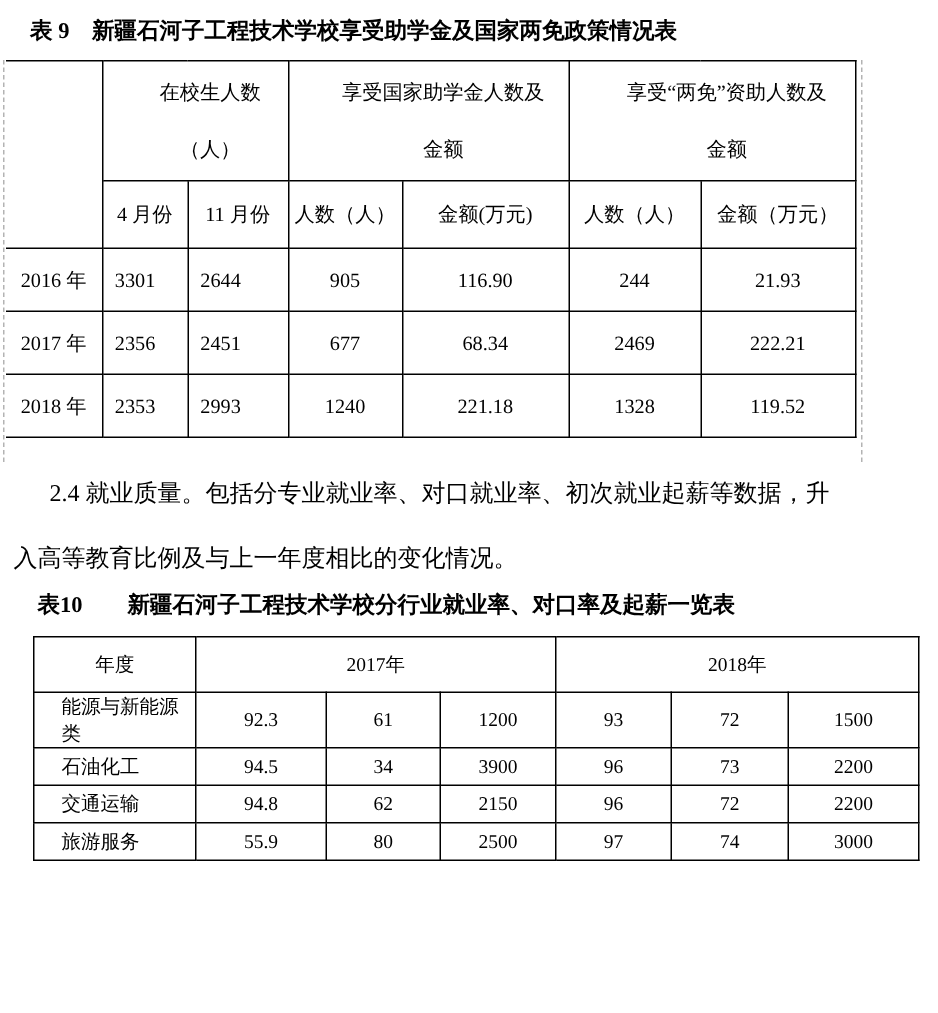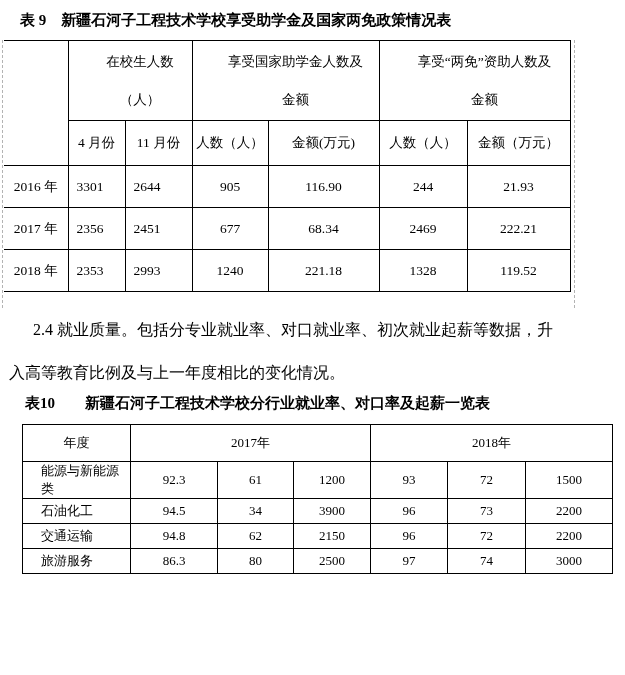--- a/index.html
+++ b/index.html
@@ -170,21 +170,21 @@
         <td class="cat">交通运输</td>
         <td>94.8</td>
         <td>62</td>
         <td>2150</td>
         <td>96</td>
         <td>72</td>
         <td>2200</td>
       </tr>
       <tr class="dr">
         <td class="cat">旅游服务</td>
-        <td>86.3</td>
+        <td>55.9</td>
         <td>80</td>
         <td>2500</td>
         <td>97</td>
         <td>74</td>
         <td>3000</td>
       </tr>
     </tbody>
   </table>
 
 </div>

